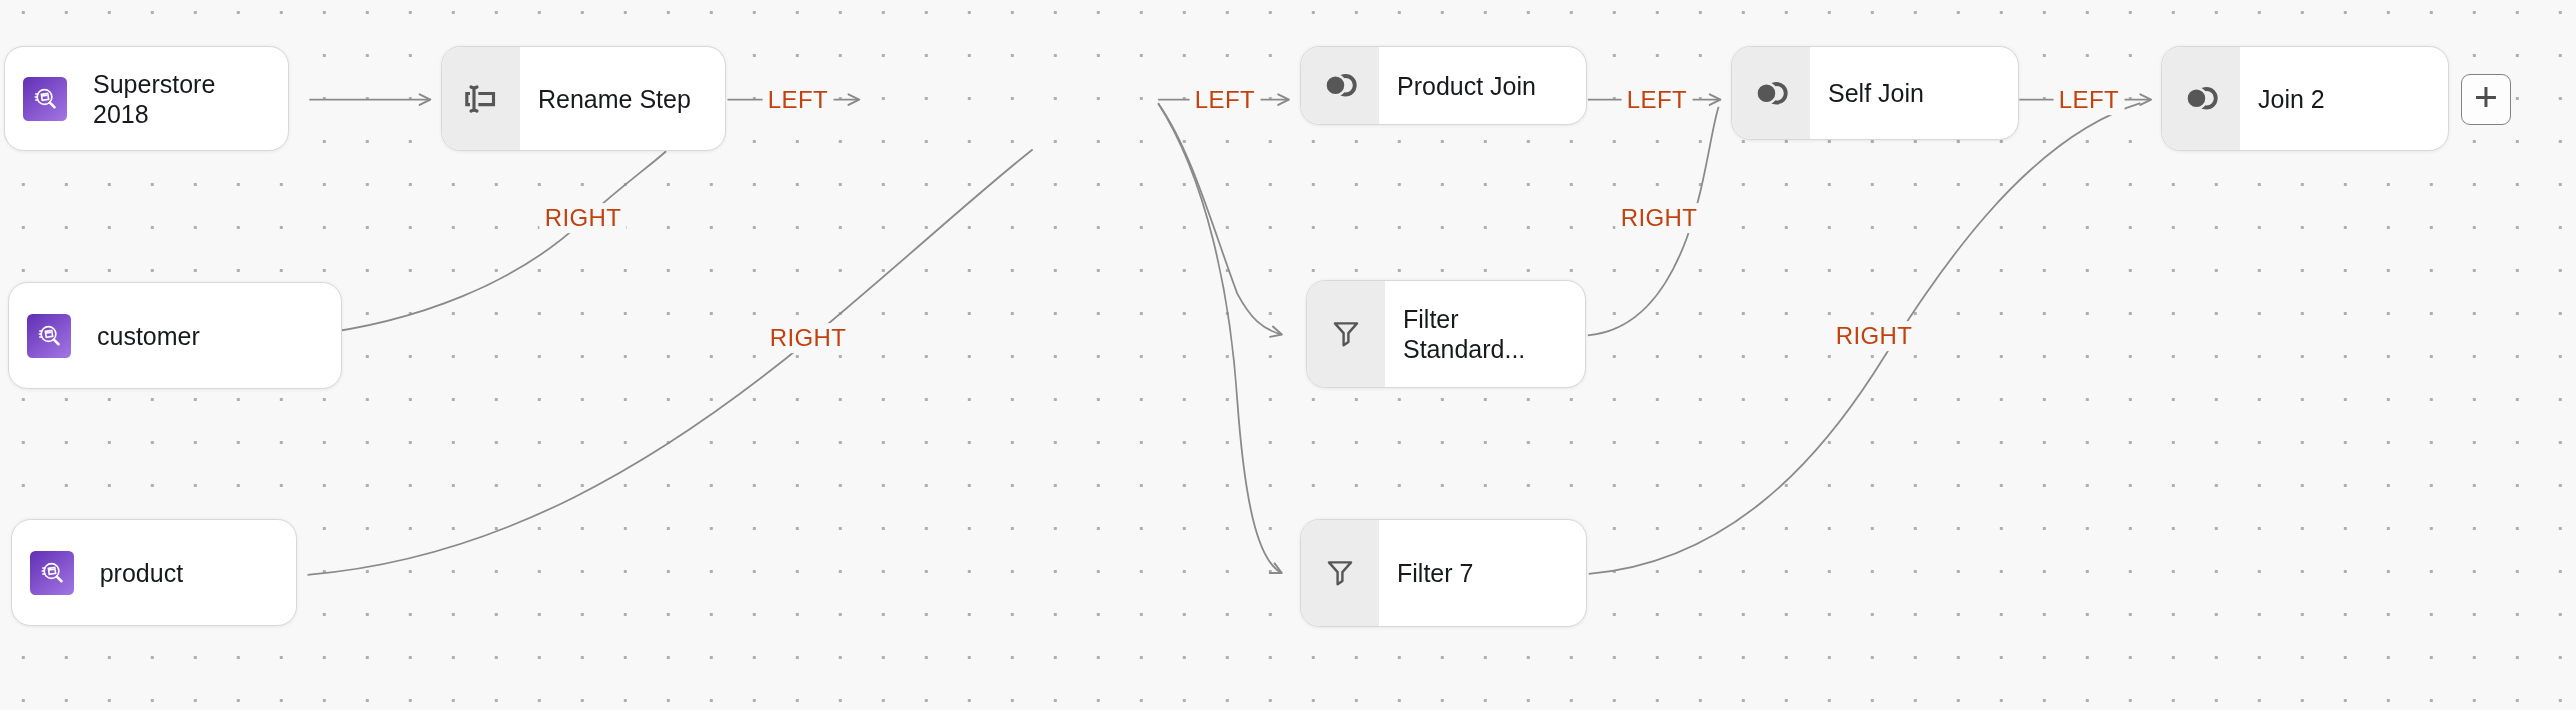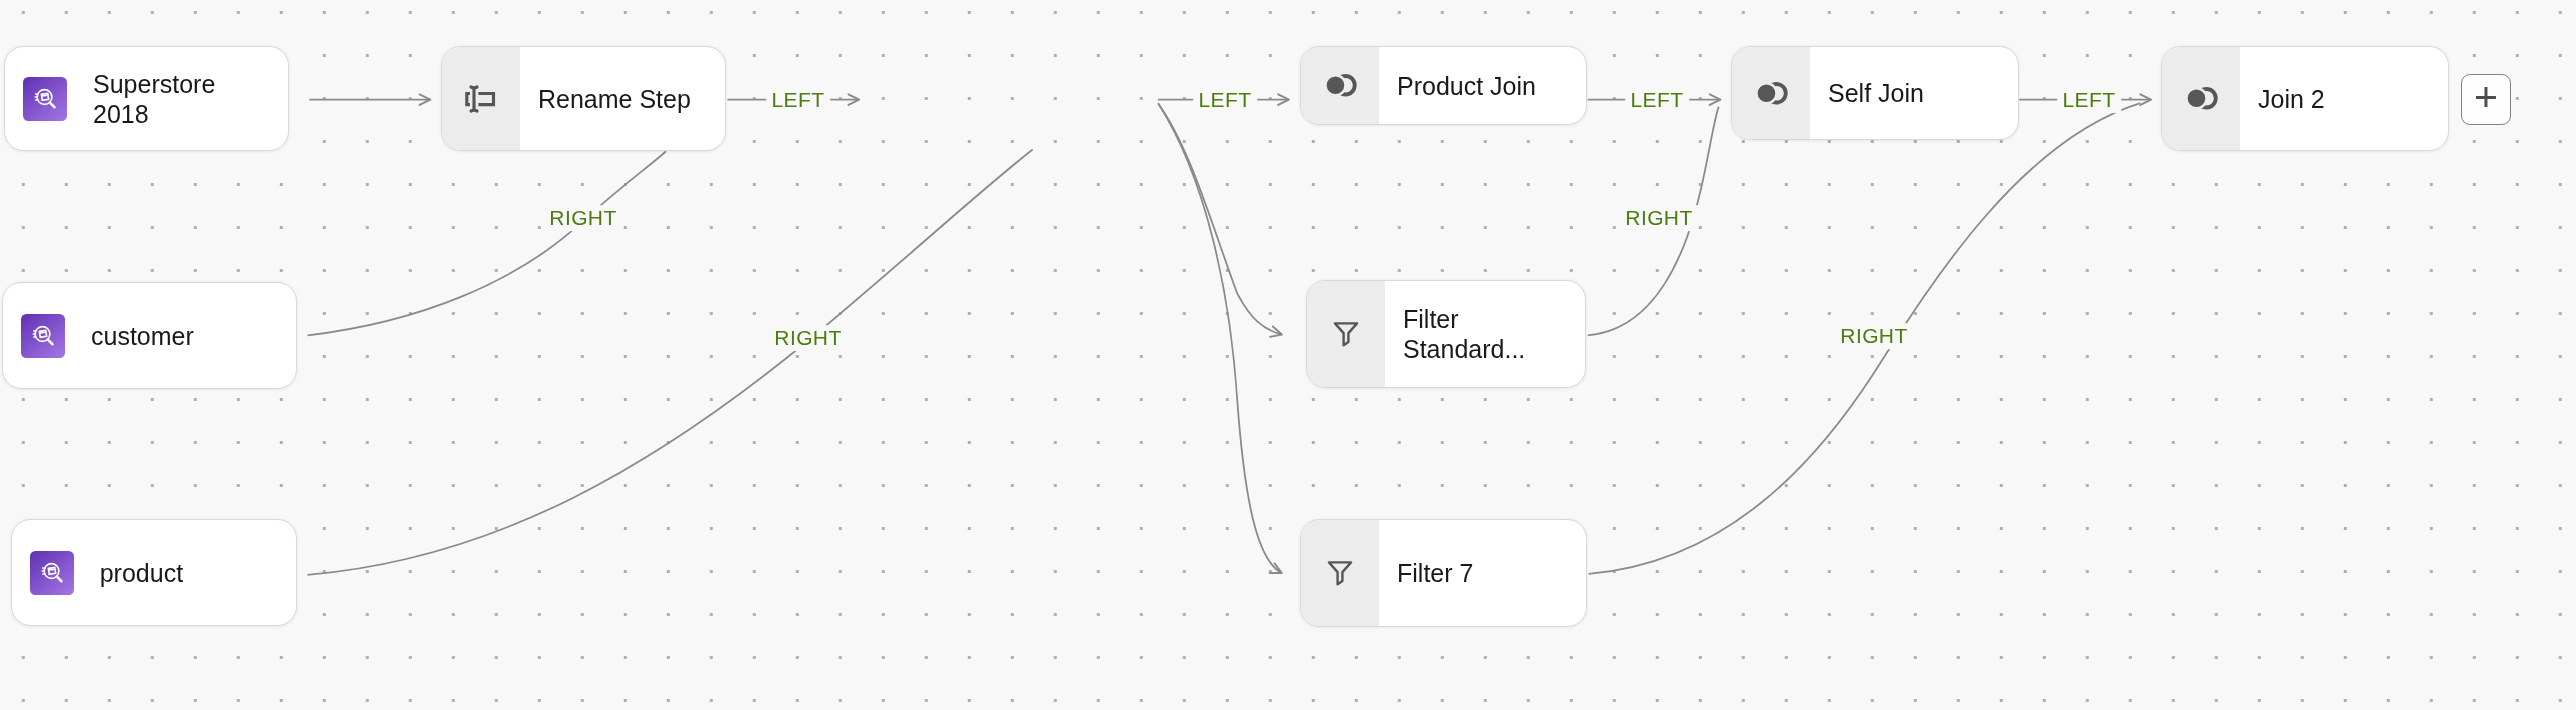--- a/index.html
+++ b/index.html
@@ -8,21 +8,21 @@
     background-color:#f8f8f8;
     background-image:radial-gradient(circle,#aeaeae 1.4px,rgba(0,0,0,0) 1.7px);
     background-size:43px 43px;
     background-position:1.8px 34px;
     font-family:"Liberation Sans", sans-serif;
   }
   svg.edges{position:absolute;left:0;top:0;z-index:1;}
   .edge{stroke:#8a8a8a;stroke-width:2;fill:none;}
   .edge-label{
     position:absolute;z-index:2;transform:translate(-50%,-50%);
-    font-size:21px;color:#4d7c0f;letter-spacing:0.4px;
+    font-size:24px;color:#c2410c;letter-spacing:0.4px;
     background:#f8f8f8;padding:0.9px 5.3px;white-space:nowrap;
   }
   .node{
     position:absolute;z-index:3;display:flex;align-items:center;
     background:#ffffff;border:0.9px solid #d8d8d8;border-radius:19.6px;
     box-shadow:0 0.9px 3.6px rgba(0,0,0,.07);box-sizing:border-box;
   }
   .node .title{
     font-size:25px;line-height:30px;color:#17191c;font-weight:500;
     padding-right:16px;
@@ -135,21 +135,21 @@
         <circle cx="16" cy="17" r="12" fill="#575757" stroke="#ececec" stroke-width="3"></circle>
       </svg>
     </div>
     <div class="title">Join 2</div>
   </div>
 
   <div class="plus-btn" style="left:2461px;top:74px">
     <span>+</span>
   </div>
 
-  <div class="node dataset" style="left:2px;top:282px;width:295px;height:107px">
+  <div class="node dataset" style="left:8px;top:282px;width:334px;height:107px">
     <div class="tile">
       <svg width="30" height="30" viewBox="0 0 24 24" fill="none" stroke="#ffffff" stroke-width="1.3" stroke-linecap="round">
         <circle cx="11.6" cy="10.4" r="5.9"></circle>
         <path d="M15.9,14.9 L19.6,18.6" stroke-width="2"></path>
         <path d="M9.1,8.3 L14.2,7.5 L14.9,12.3 L9.8,13.1 Z"></path>
         <path d="M9.4,9.6 L13,9.1"></path>
         <path d="M4.6,8 L6.4,8 M4.2,10.4 L6,10.4 M4.6,12.8 L6.4,12.8"></path>
       </svg>
     </div>
     <div class="title">customer</div>

